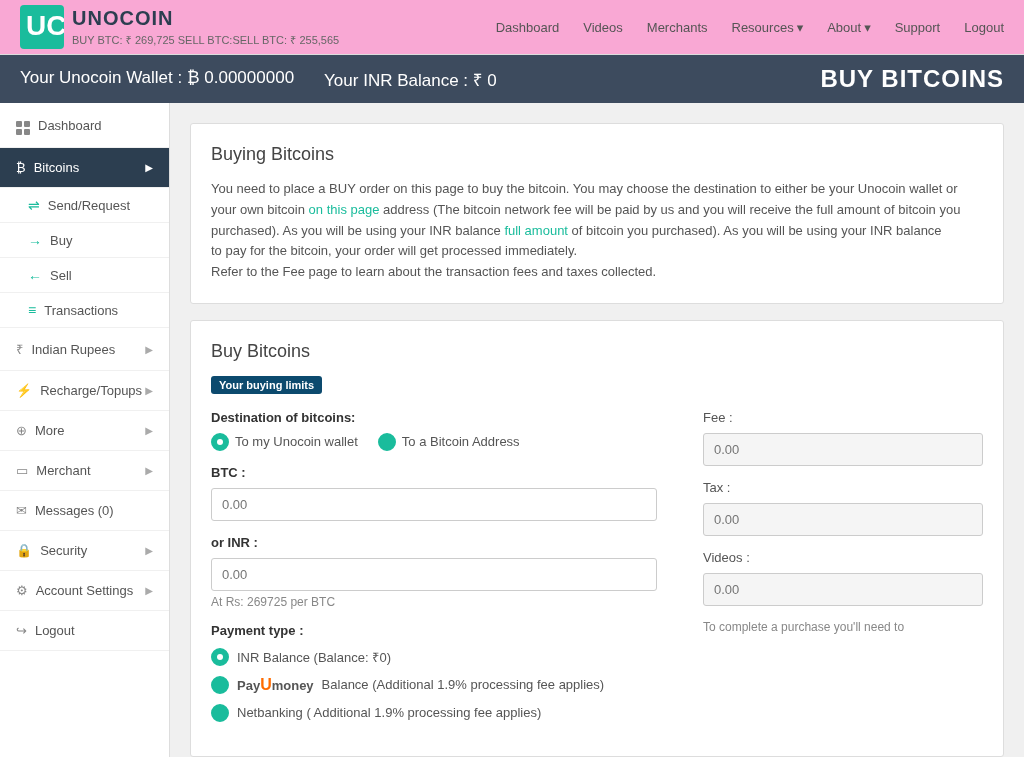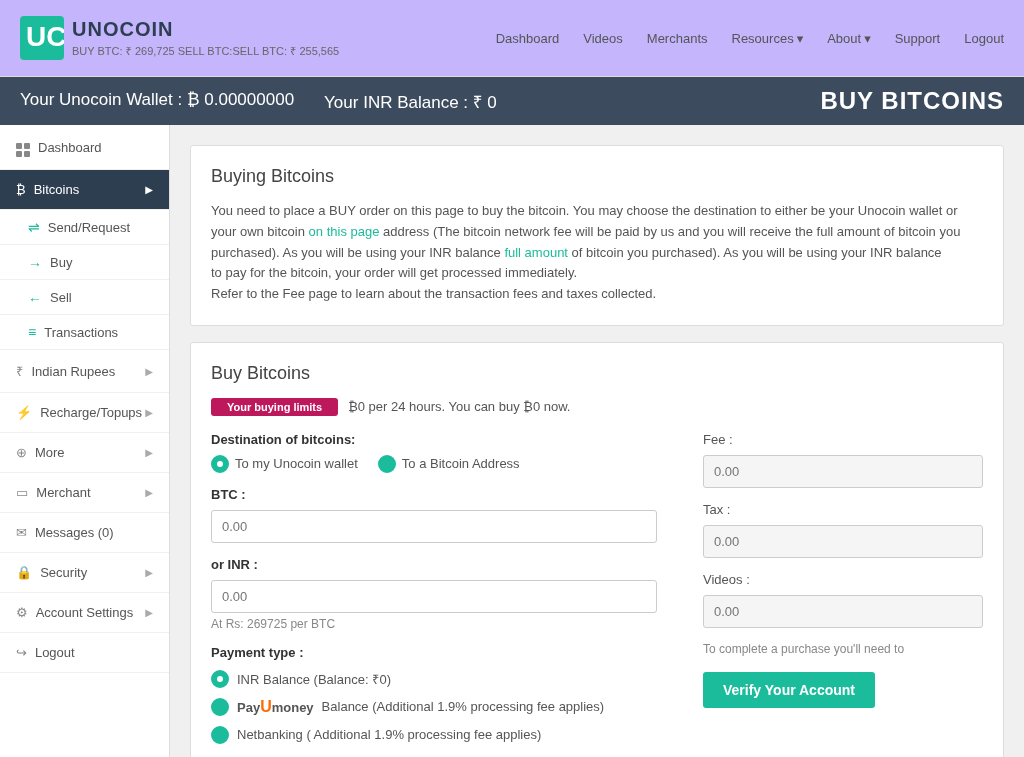--- a/index.html
+++ b/index.html
@@ -1,19 +1,19 @@
 <!DOCTYPE html>
 <html><head>
   <meta charset="utf-8">
   <style>
     * { box-sizing: border-box; margin: 0; padding: 0; }
     body { font-family: Arial, sans-serif; font-size: 13px; color: #333; background: #f0f0f0; }
 
     
-    .top-header { background: #c4b5fd; border-bottom: 1px solid #ddd; padding: 0 20px; display: flex; align-items: center; justify-content: space-between; height: 77px; }
+    .top-header { background: #f9a8d4; border-bottom: 1px solid #ddd; padding: 0 20px; display: flex; align-items: center; justify-content: space-between; height: 55px; }
     .logo-area { display: flex; align-items: center; gap: 8px; }
     .logo-icon { width: 44px; height: 44px; }
     .logo-text { font-size: 20px; font-weight: bold; color: #2c3e50; letter-spacing: 1px; }
     .logo-subtext { font-size: 11px; color: #666; margin-top: 2px; }
     .top-nav { display: flex; align-items: center; gap: 24px; }
     .top-nav a { text-decoration: none; color: #555; font-size: 13px; }
     .top-nav .dropdown { display: flex; align-items: flex-start; gap: 3px; cursor: pointer; color: #555; font-size: 13px; }
 
     
     .wallet-bar { background: #3d4b5e; color: #fff; padding: 10px 20px; display: flex; align-items: center; justify-content: space-between; }
@@ -36,21 +36,21 @@
 
     
     .main-content { flex: 1; padding: 20px; }
     .content-card { background: #fff; border: 1px solid #ddd; border-radius: 3px; margin-bottom: 16px; padding: 20px; }
     .card-title { font-size: 18px; font-weight: normal; color: #444; margin-bottom: 14px; }
     .info-text { font-size: 13px; color: #555; line-height: 1.6; }
     .info-text .highlight { color: #1abc9c; }
 
     
     .buying-limits-bar { display: flex; align-items: center; gap: 10px; margin-bottom: 16px; }
-    .limits-badge { background: #be185d; color: #fff; font-size: 11px; padding: 3px 16px; border-radius: 3px; font-weight: bold; }
+    .limits-badge { background: #0c4a6e; color: #fff; font-size: 11px; padding: 3px 8px; border-radius: 3px; font-weight: bold; }
     .limits-text { font-size: 13px; color: #555; }
 
     .form-section { display: flex; gap: 46px; }
     .form-left { flex: 1; }
     .form-right { width: 280px; }
 
     .form-group { margin-bottom: 14px; }
     .form-label { font-weight: bold; font-size: 13px; color: #333; margin-bottom: 8px; display: block; }
     .form-label-right { font-size: 13px; color: #555; margin-bottom: 8px; display: block; }
 
@@ -254,21 +254,20 @@
         <span>to pay for the bitcoin, your order will get processed immediately.</span><br>
         <span>Refer to the Fee page to learn about the transaction fees and taxes collected.</span>
       </div>
     </div>
 
     <div class="content-card">
       <div class="card-title">Buy Bitcoins</div>
 
       <div class="buying-limits-bar">
         <span class="limits-badge">Your buying limits</span>
-        <span class="limits-text">₿0 per 24 hours. You can buy ₿0 now.</span>
       </div>
 
       <div class="form-section">
 
         <div class="form-left">
 
           <div class="form-group">
             <span class="form-label">Destination of bitcoins:</span>
             <div class="radio-group">
               <div class="radio-option">
@@ -328,21 +327,20 @@
             <input type="text" class="form-input readonly" readonly="" placeholder="0.00" style="">
           </div>
 
           <div class="form-group">
             <span class="form-label-right">Videos :</span>
             <input type="text" class="form-input readonly" readonly="" placeholder="0.00" style="">
           </div>
 
           <div>
             <div class="complete-text">To complete a purchase you'll need to</div>
-            <button class="verify-btn">Verify Your Account</button>
           </div>
 
         </div>
       </div>
     </div>
 
   </div>
 </div>
 
 </body></html>

